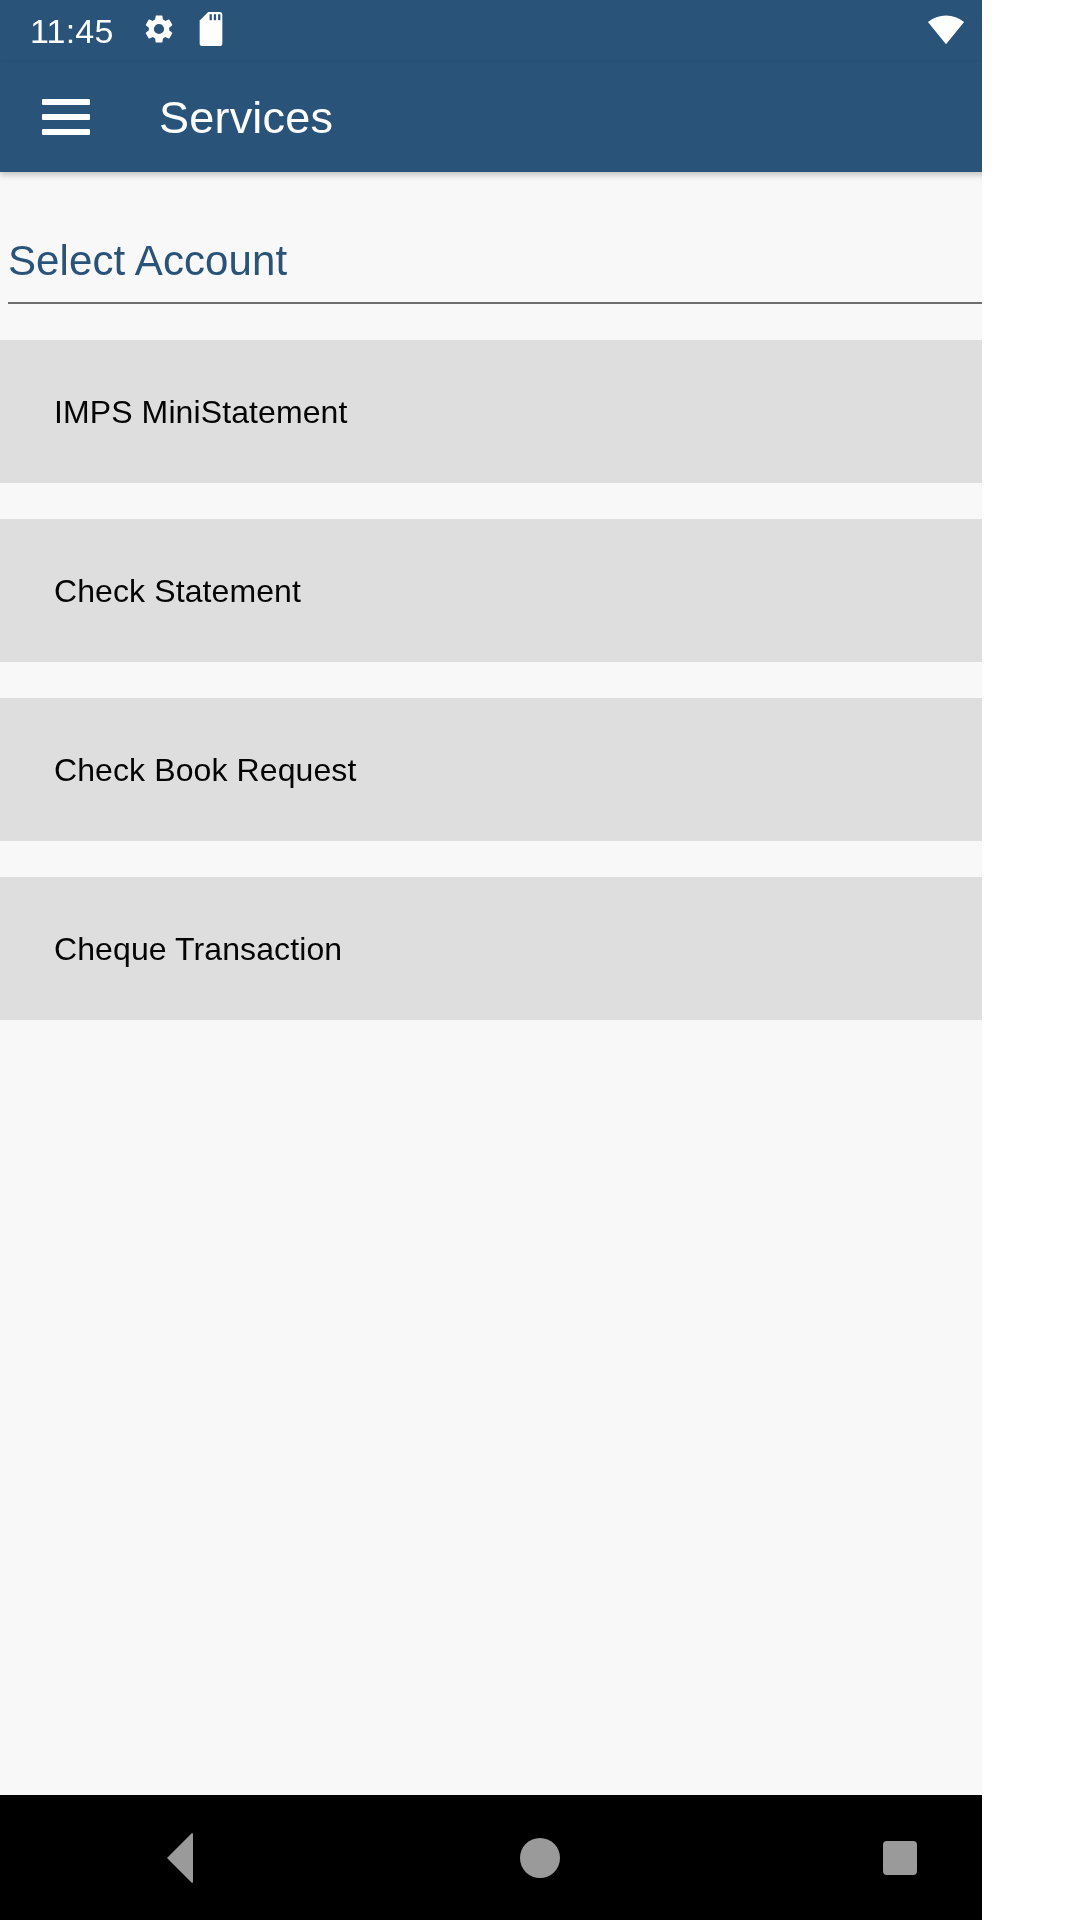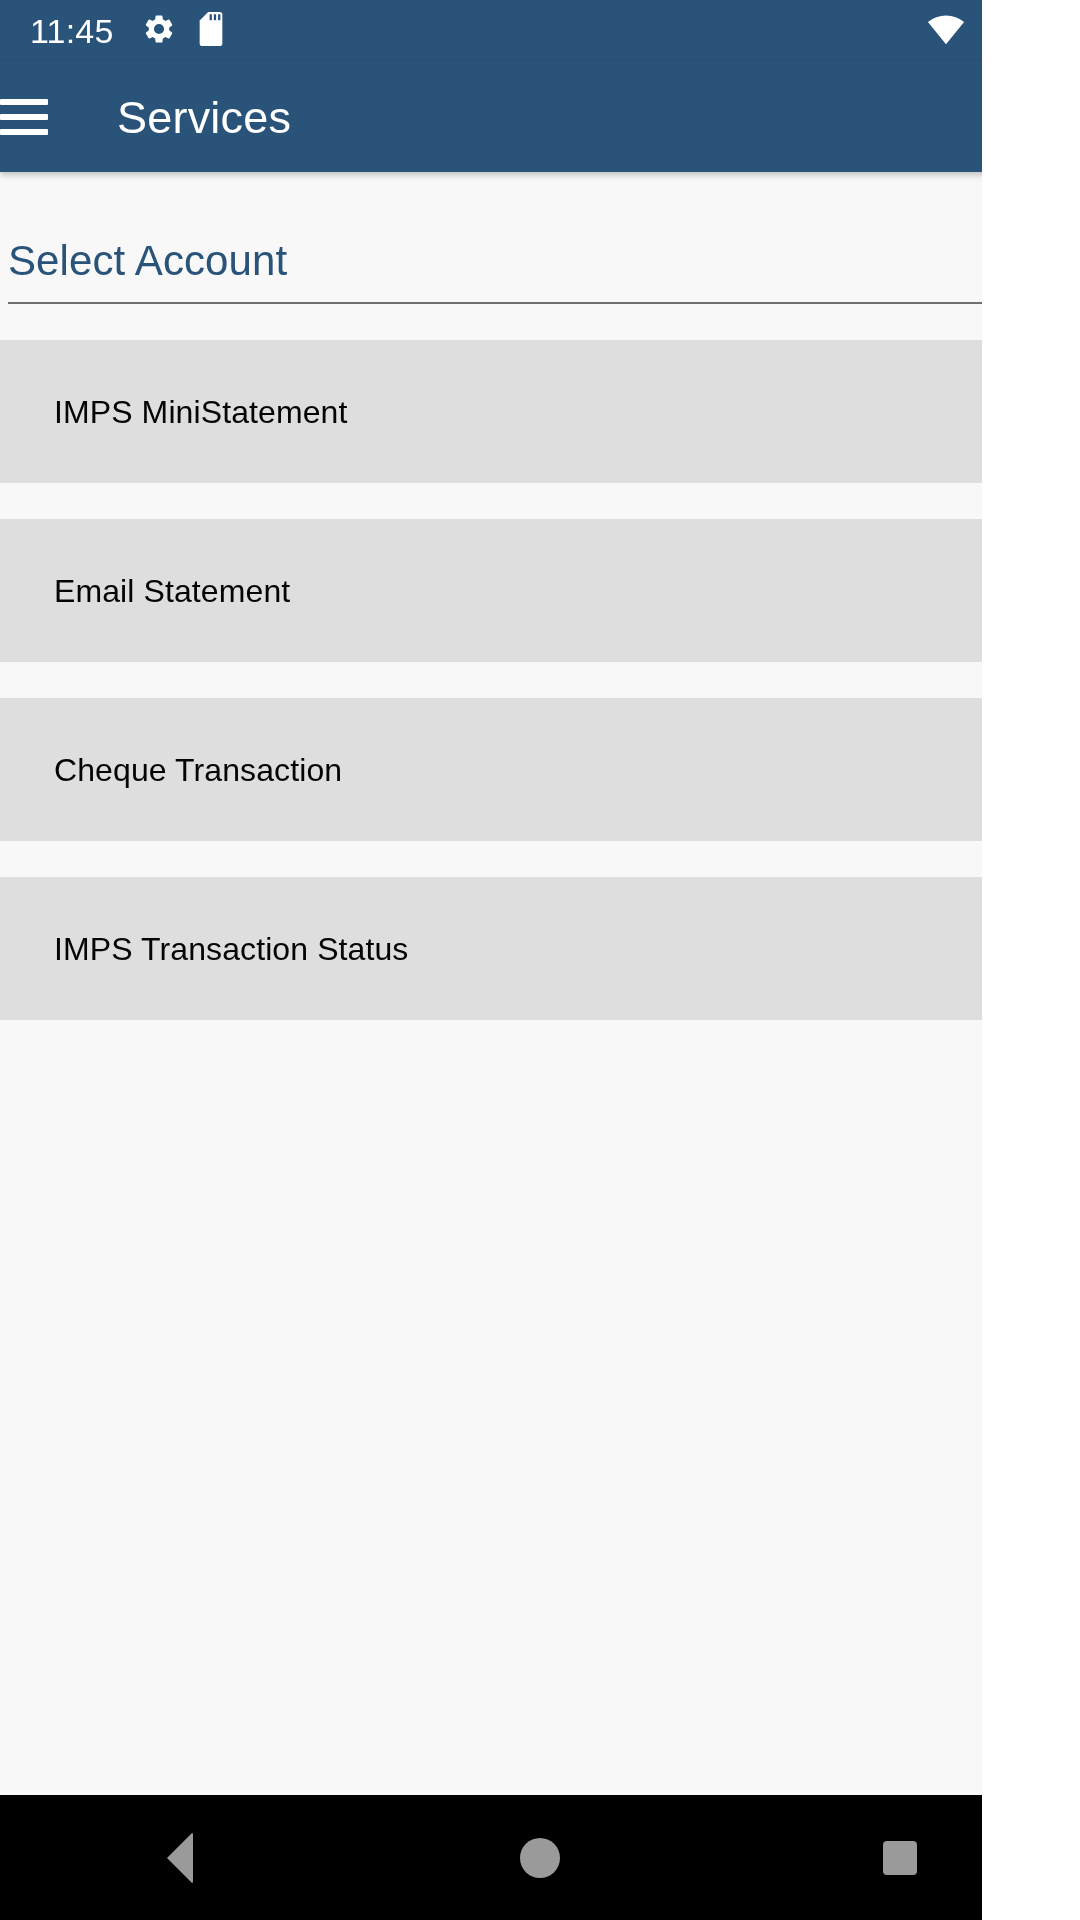--- a/index.html
+++ b/index.html
@@ -59,20 +59,21 @@
   
   .appbar {
     position: absolute;
     top: 62px; left: 0;
     width: 1080px;
     height: 110px;
     background: #2a5379;
     display: flex;
     align-items: center;
     box-sizing: border-box;
+    padding-left: 42px;
     box-shadow: 0 3px 6px rgba(0,0,0,0.22);
     z-index: 5;
   }
   .hamburger {
     width: 48px;
     height: 36px;
     display: flex;
     flex-direction: column;
     justify-content: space-between;
     cursor: pointer;
@@ -247,27 +248,27 @@
     <div class="select-field">
       <div class="select-label">Select Account</div>
       <div class="select-underline"></div>
     </div>
 
     <div class="svc-list">
       <div class="svc-item">
         <span class="svc-item-label">IMPS MiniStatement</span>
       </div>
       <div class="svc-item">
-        <span class="svc-item-label">Email Statement</span>
+        <span class="svc-item-label">Check Statement</span>
+      </div>
+      <div class="svc-item">
+        <span class="svc-item-label">Check Book Request</span>
       </div>
       <div class="svc-item">
         <span class="svc-item-label">Cheque Transaction</span>
-      </div>
-      <div class="svc-item">
-        <span class="svc-item-label">IMPS Transaction Status</span>
       </div>
     </div>
 
   </div>
 
   <div class="navbar">
     <div class="nav-btn">
       <span class="nav-back"></span>
     </div>
     <div class="nav-btn">

